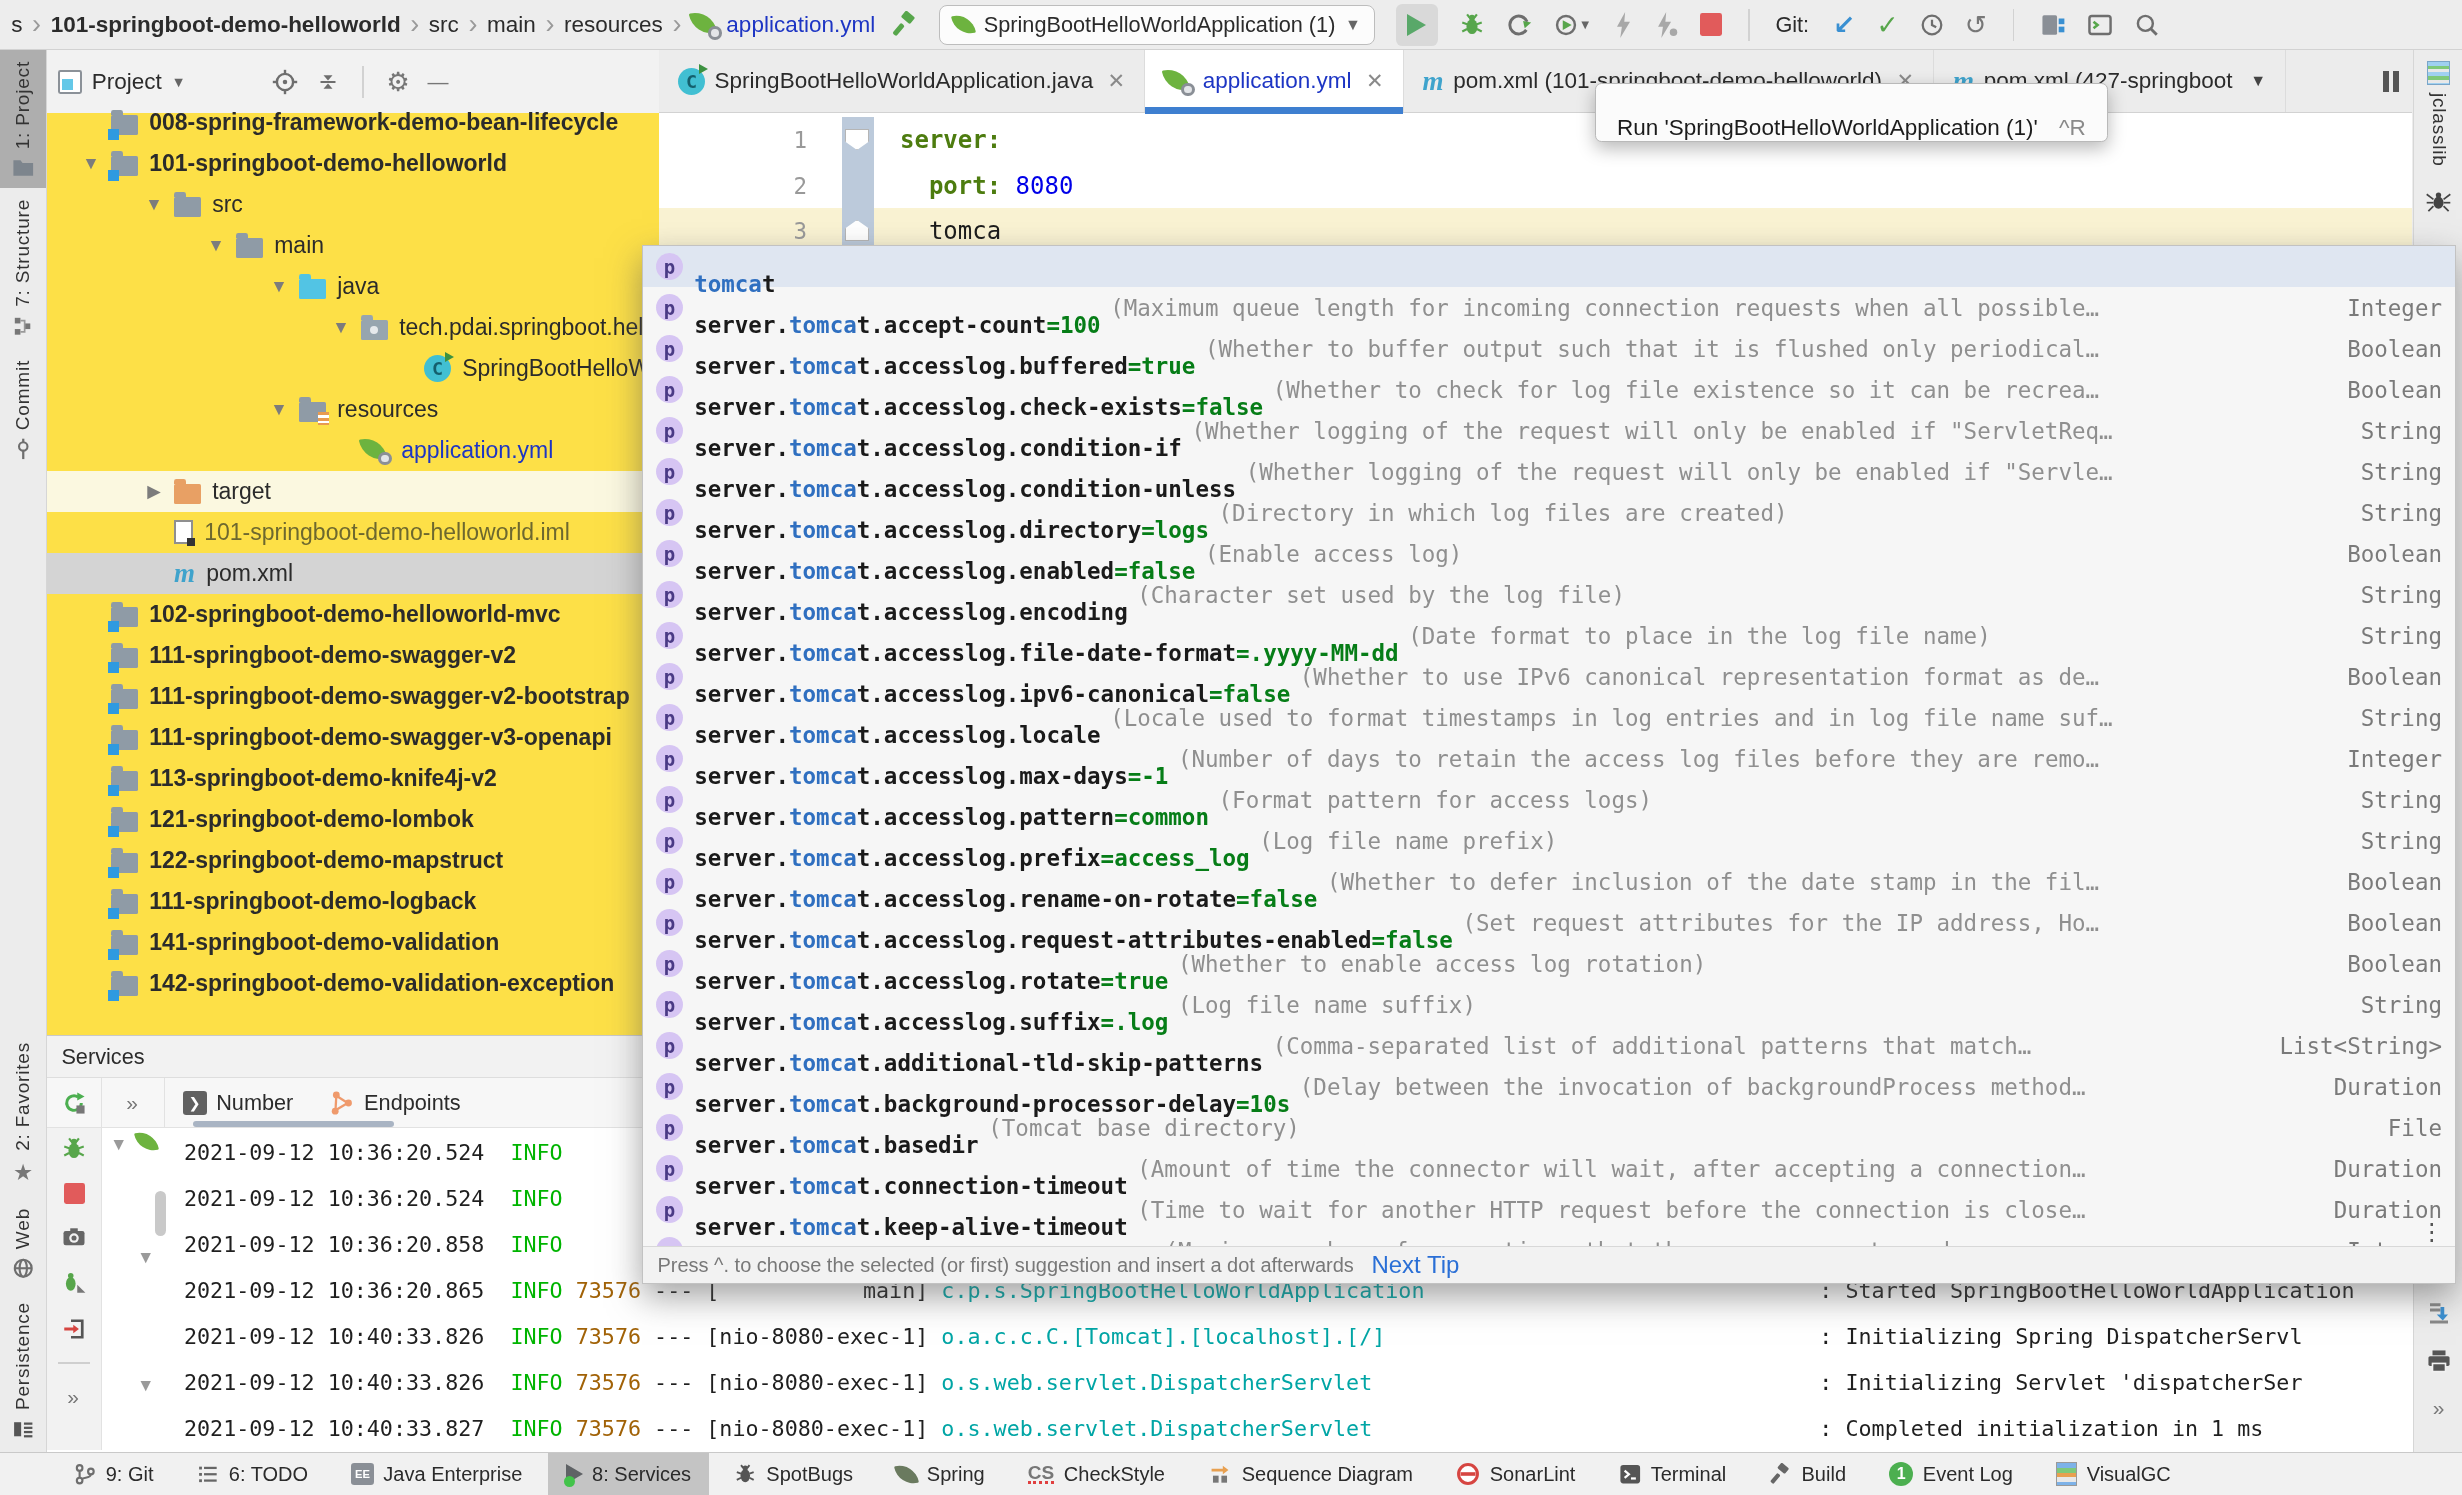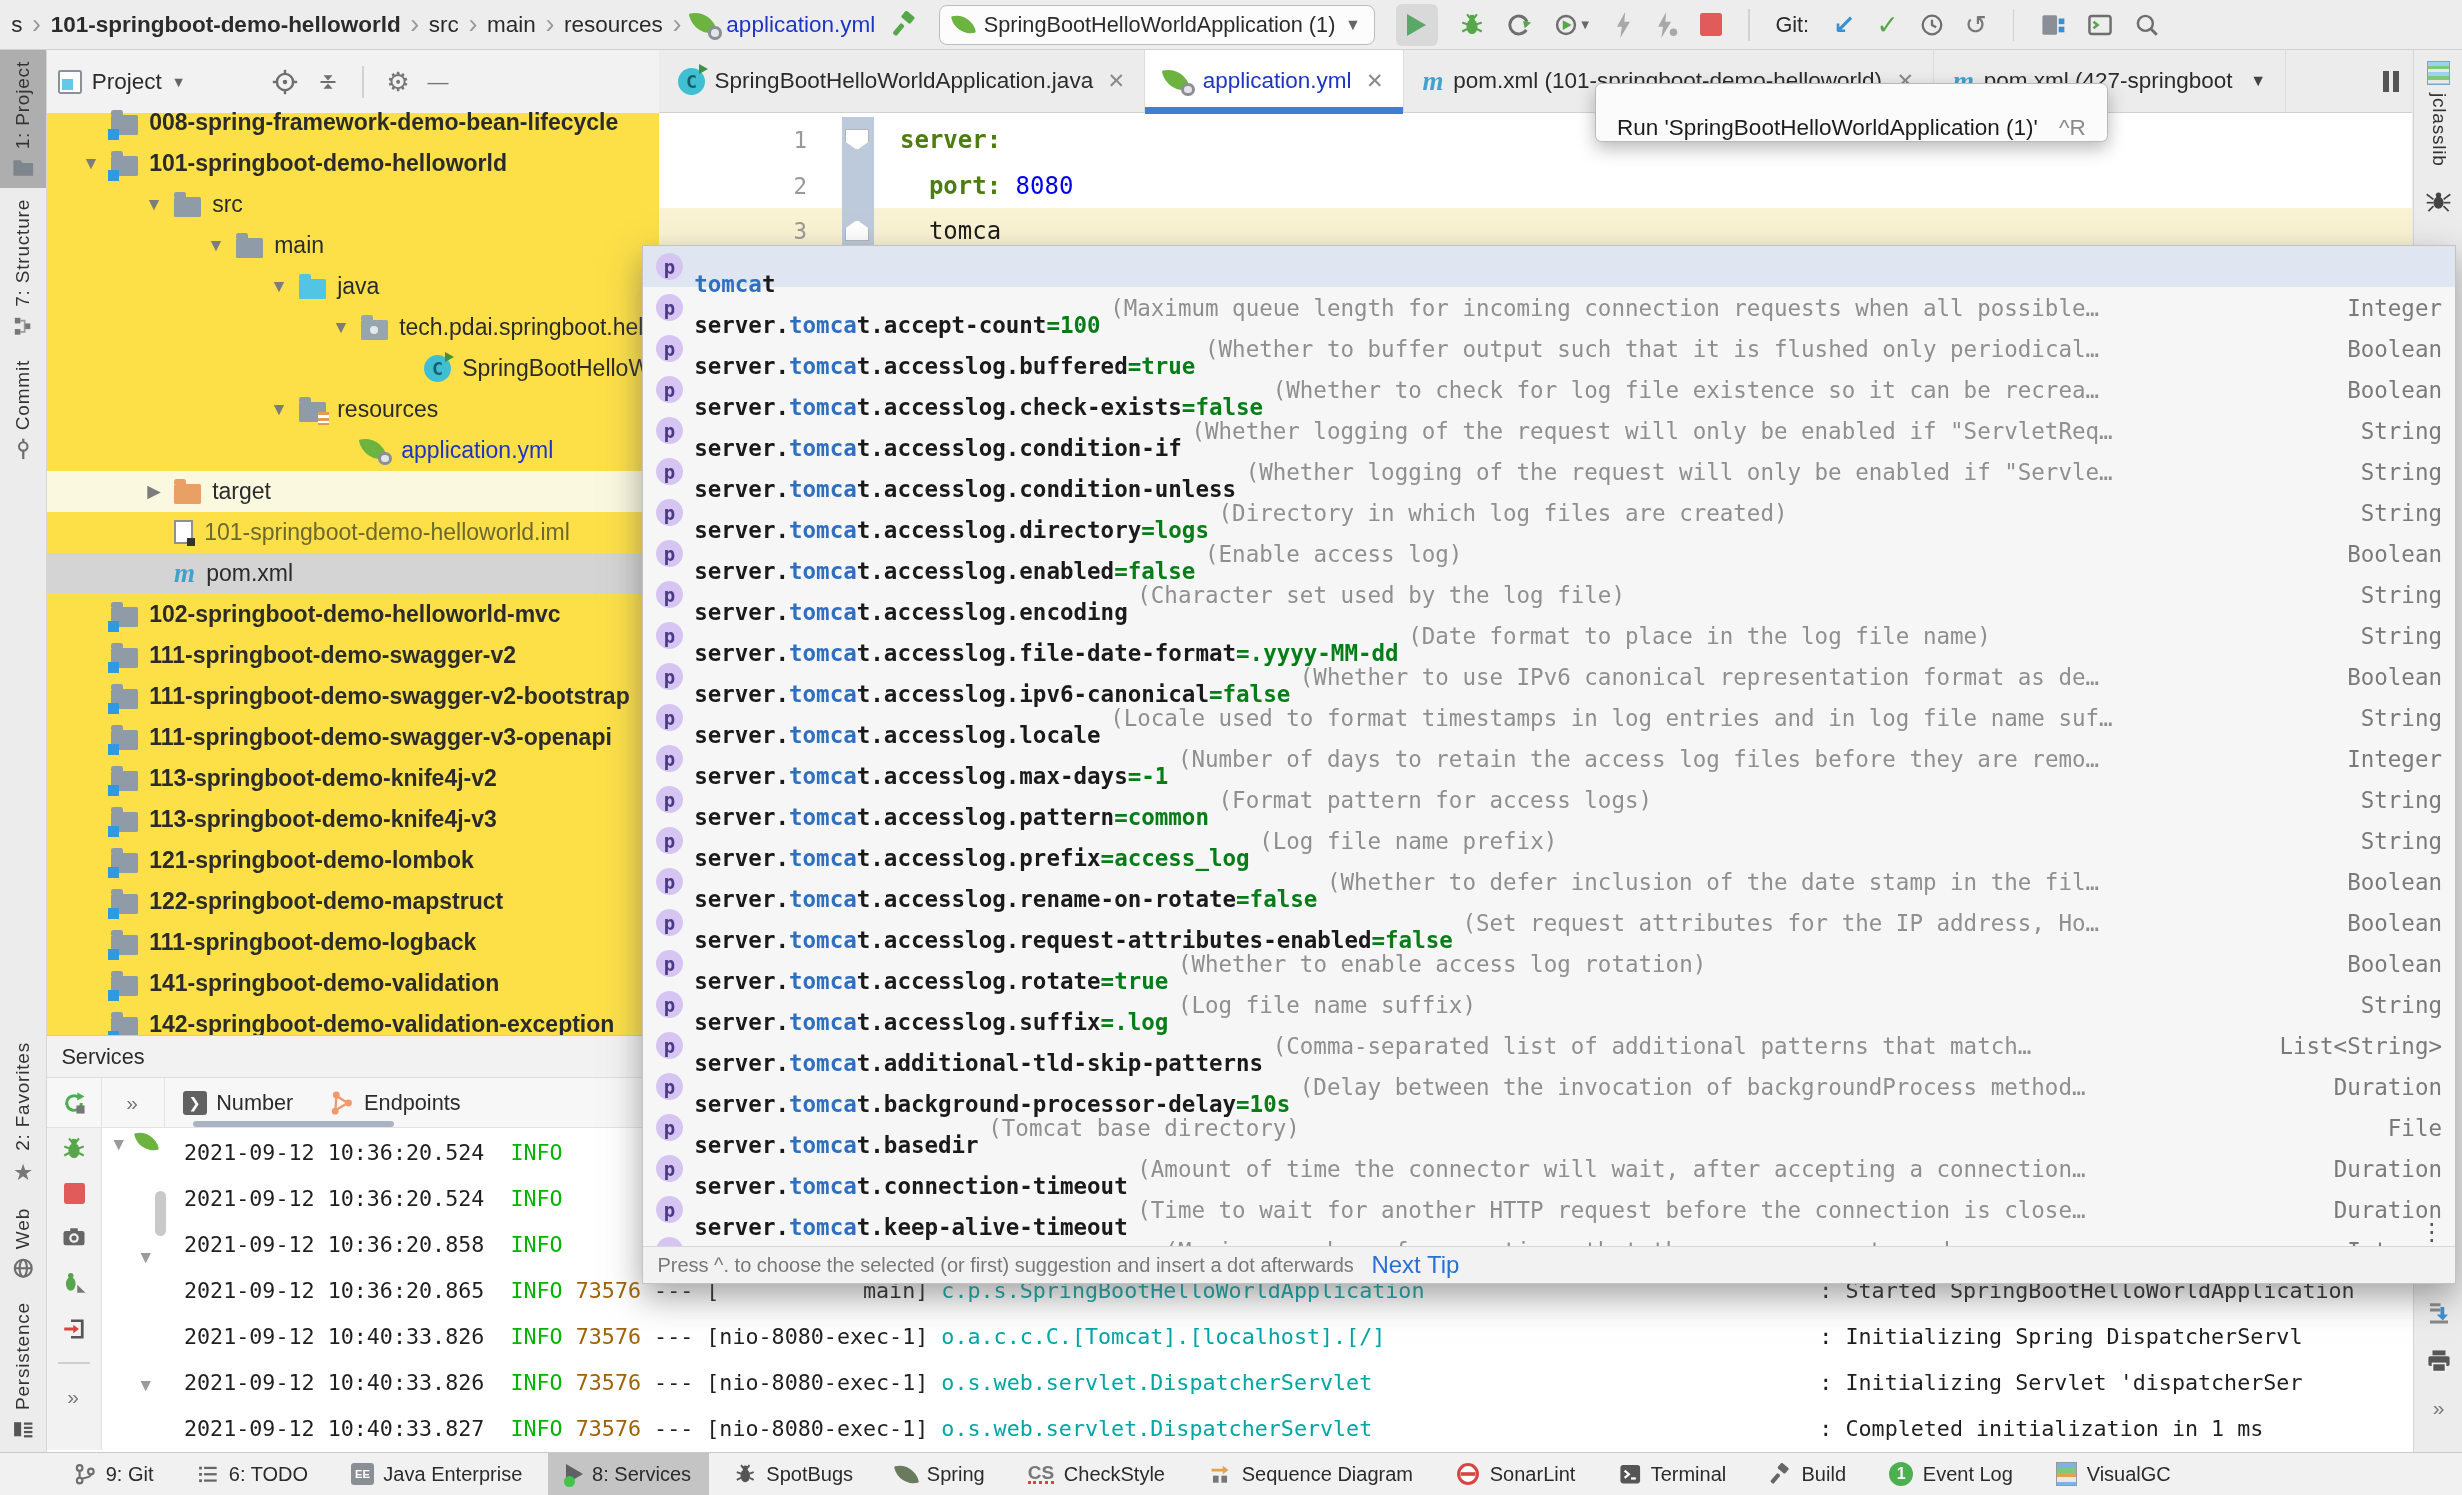--- a/index.html
+++ b/index.html
@@ -530,28 +530,20 @@
             <span class="fold mod"></span>
           </span>
           <span class="tlabel">113-springboot-demo-knife4j-v2</span>
         </div>
         <div class="trow bold">
           <span style="width: 24px; flex: 0 0 auto;"></span>
           <span class="chev"></span>
           <span class="ic">
             <span class="fold mod"></span>
           </span>
-          <span class="tlabel">113-springboot-demo-knife4j-v3</span>
-        </div>
-        <div class="trow bold">
-          <span style="width: 24px; flex: 0 0 auto;"></span>
-          <span class="chev"></span>
-          <span class="ic">
-            <span class="fold mod"></span>
-          </span>
           <span class="tlabel">121-springboot-demo-lombok</span>
         </div>
         <div class="trow bold">
           <span style="width: 24px; flex: 0 0 auto;"></span>
           <span class="chev"></span>
           <span class="ic">
             <span class="fold mod"></span>
           </span>
           <span class="tlabel">122-springboot-demo-mapstruct</span>
         </div>

